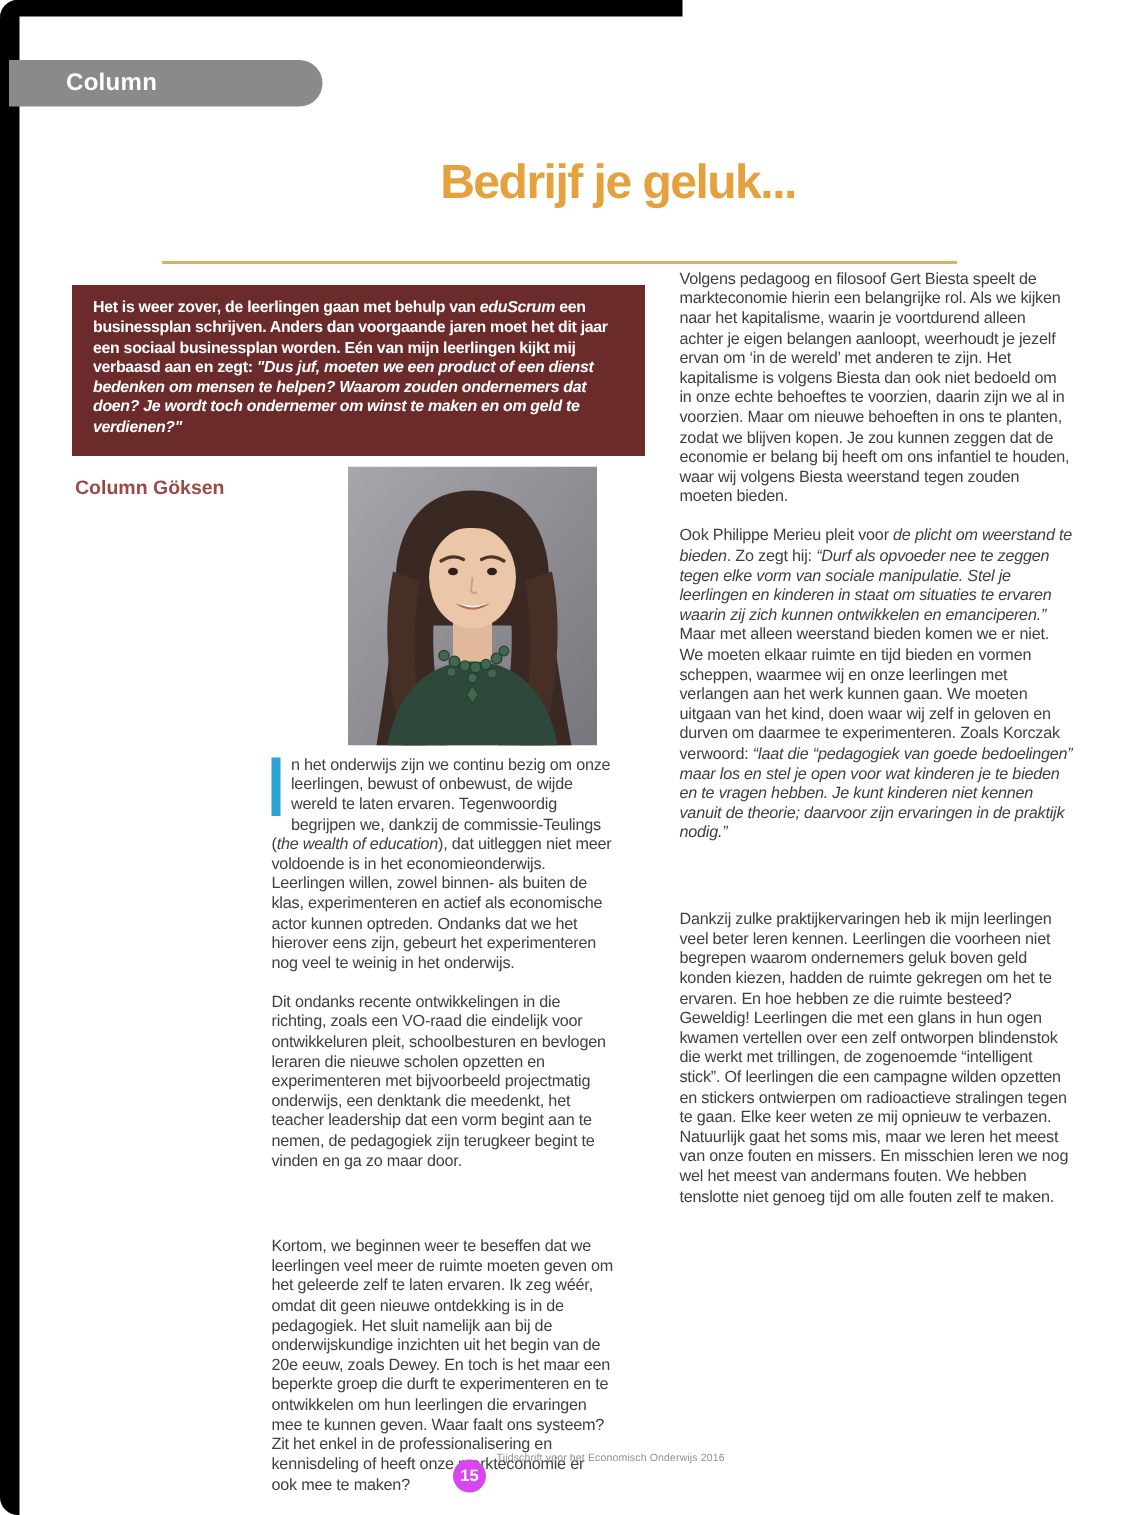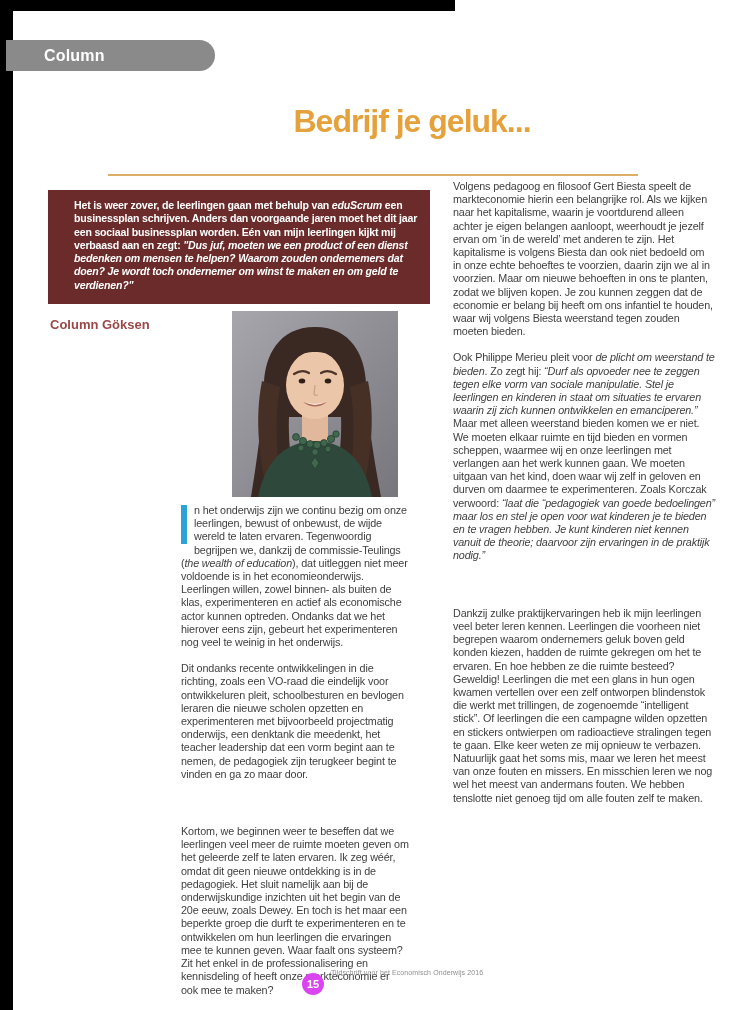--- a/index.html
+++ b/index.html
@@ -1,18 +1,18 @@
 <!DOCTYPE html>
 <html><head>
 <meta charset="utf-8">
 <style>
   html,body{margin:0;padding:0;background:#ffffff;}
   .page{
     position:relative;width:748px;height:1010px;background:#ffffff;overflow:hidden;
-    font-family:"Liberation Sans", sans-serif;color:#3f3f3f;
+    font-family:"Liberation Sans", sans-serif;color:#3f3f3f;border-radius:12px;
   }
   
   .edge-left{position:absolute;left:0;top:0;width:13px;height:1010px;background:#000;}
   .edge-top{position:absolute;left:0;top:0;width:455px;height:11px;background:#000;}
   
   .tab{
     position:absolute;left:6px;top:40px;width:209px;height:31px;background:#8a8a8a;
     border-radius:0 16px 16px 0;z-index:3;
   }
   .tab span{
@@ -21,21 +21,21 @@
   }
   
   .title{
     position:absolute;left:150px;top:103px;width:524px;text-align:center;
     font-size:32px;font-weight:bold;color:#e5a13c;letter-spacing:-1px;white-space:nowrap;
   }
   .title-rule{position:absolute;left:108px;top:174px;width:530px;height:2px;background:#dcae68;}
   
   .intro{
     position:absolute;left:48px;top:190px;width:382px;height:114px;background:#6b2b2b;
-    box-sizing:border-box;padding:9px 10px 8px 26px;color:#ffffff;font-weight:bold;
+    box-sizing:border-box;padding:9px 10px 8px 14px;color:#ffffff;font-weight:bold;
     font-size:10.6px;line-height:13.3px;letter-spacing:-0.2px;
   }
   .intro i{font-style:italic;}
   
   .author{
     position:absolute;left:50px;top:317px;font-size:13px;font-weight:bold;color:#9a4848;
   }
   
   .photo{position:absolute;left:232px;top:311px;width:166px;height:186px;}
   

